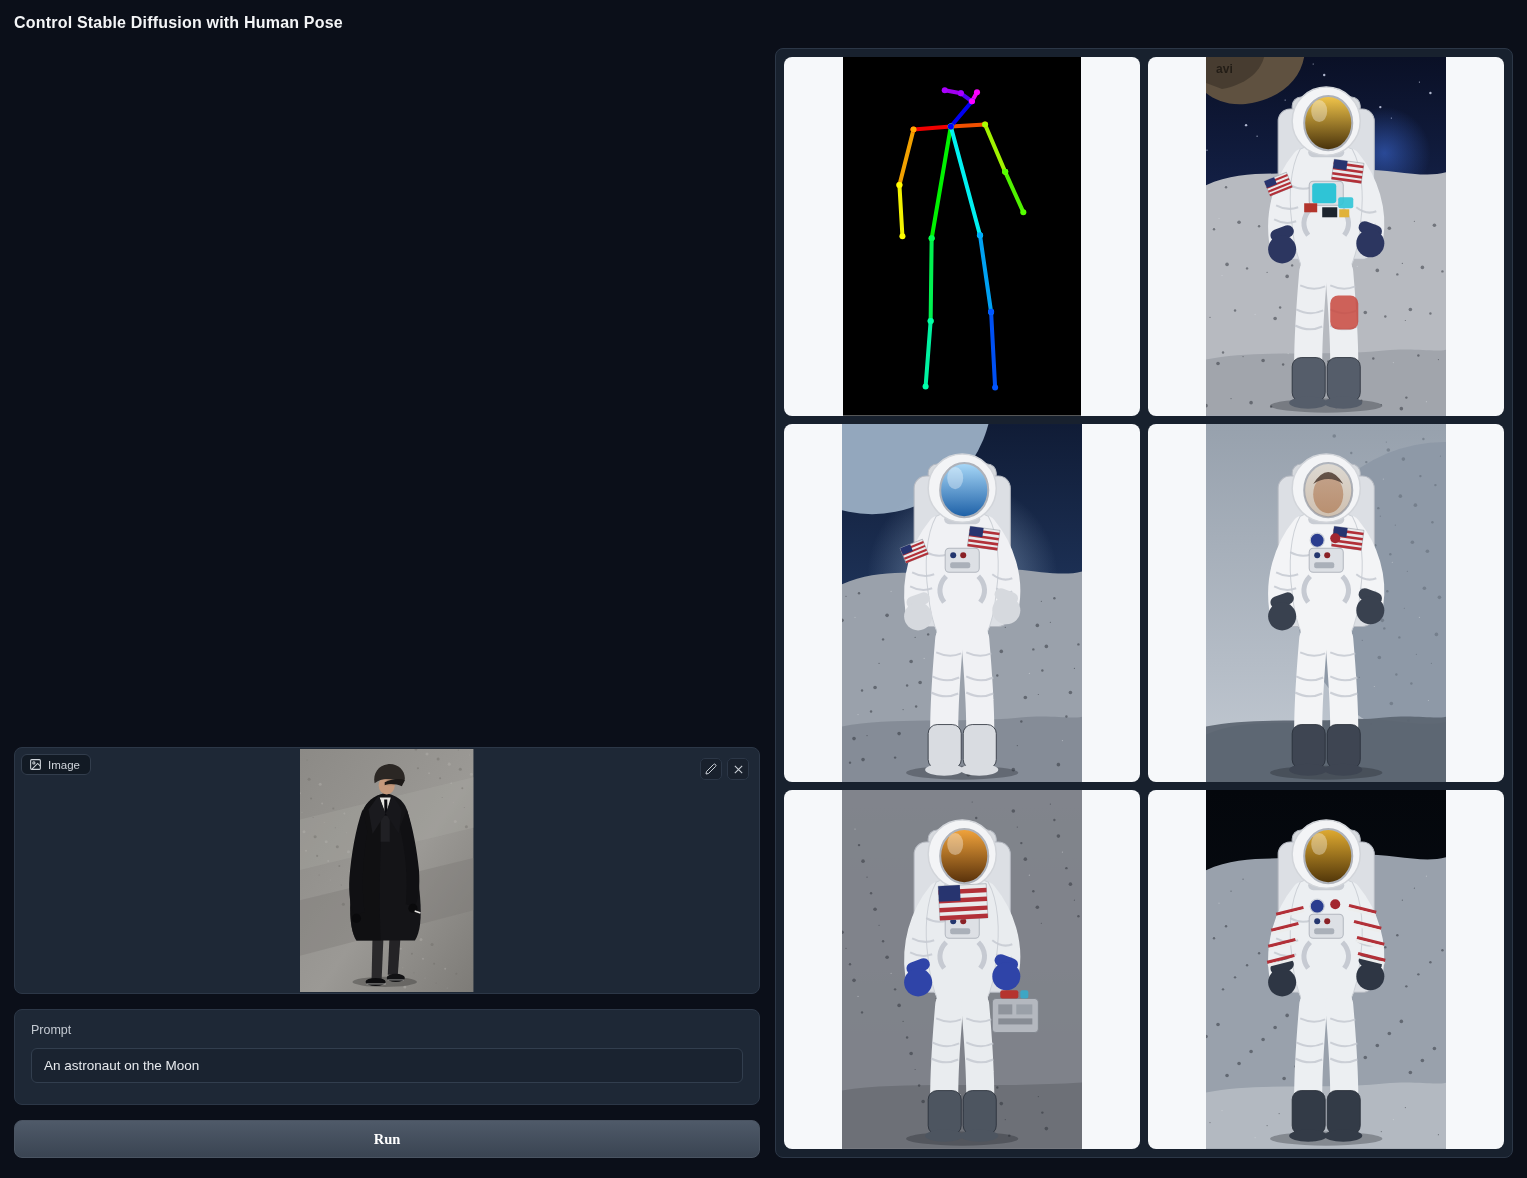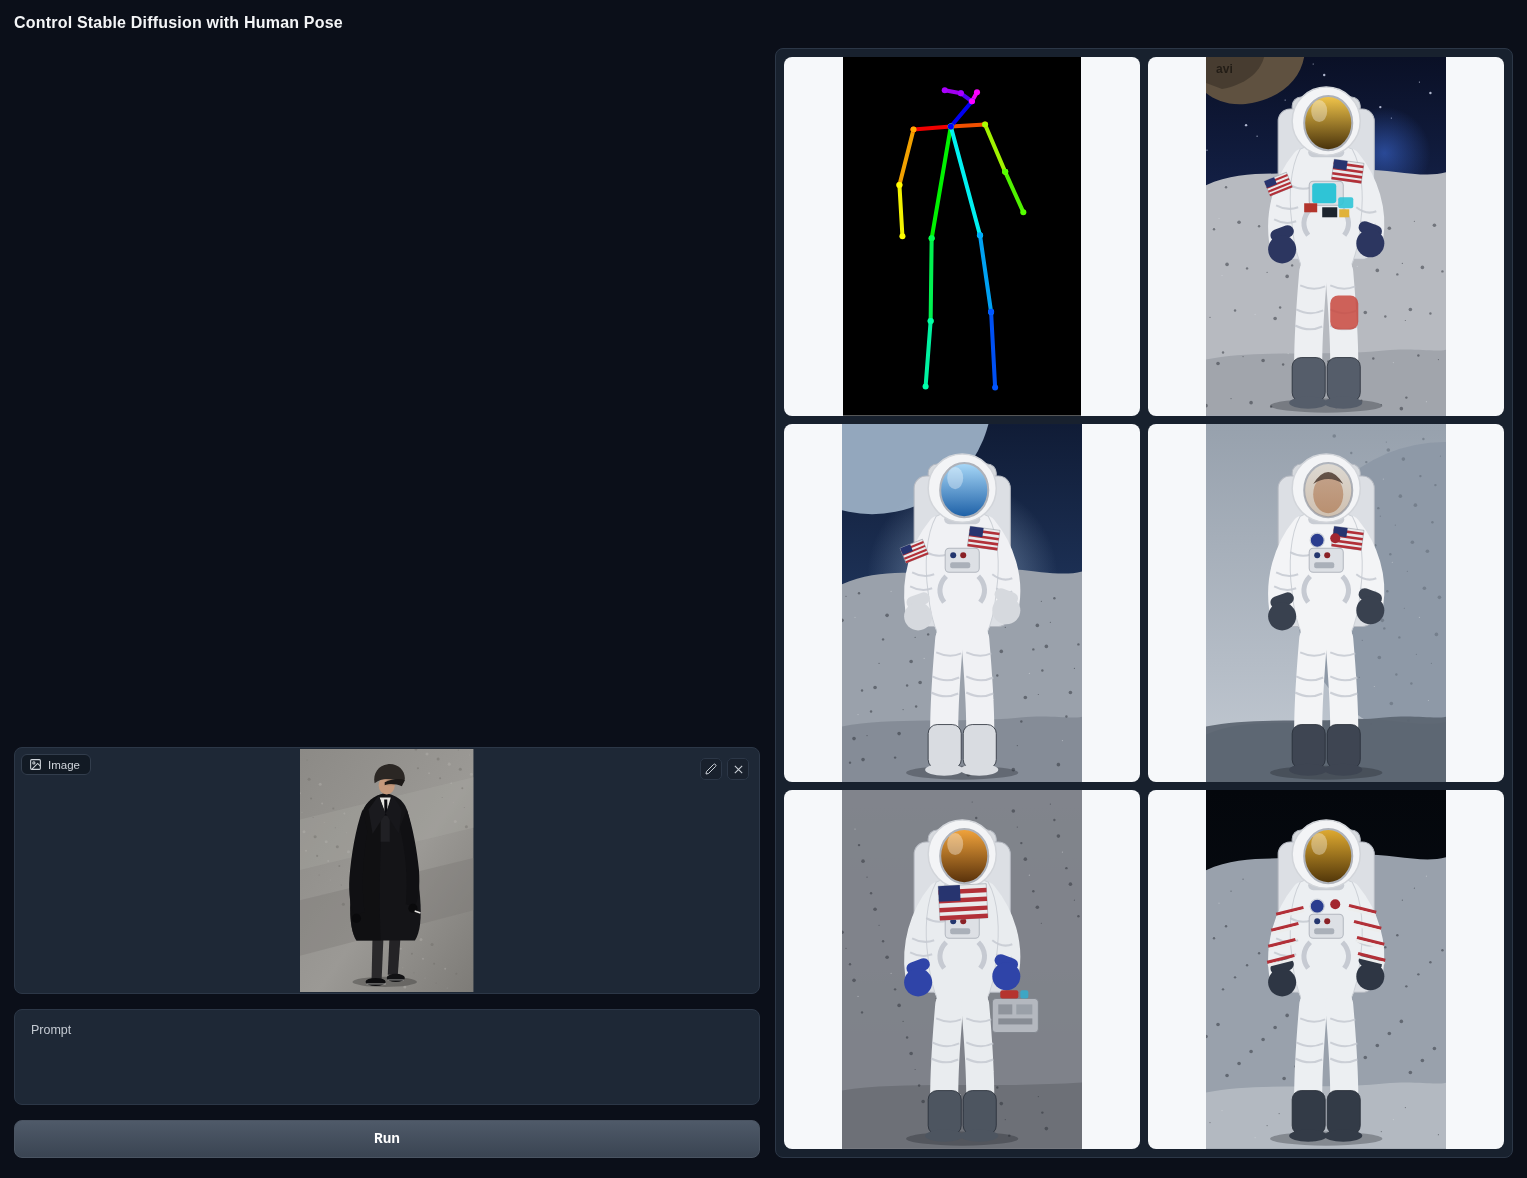--- a/index.html
+++ b/index.html
@@ -26,21 +26,21 @@
   .icon-btn svg{display:block;}
 
   .prompt-panel{margin-top:15px;background:#1e2836;border:1px solid #2c3747;border-radius:8px;
     padding:13px 16px 10px 16px;height:96px;box-sizing:border-box;}
   .prompt-label{font-size:12.5px;color:#c3c9d1;display:block;margin-bottom:11px;}
   .prompt-input{width:100%;box-sizing:border-box;background:#1a2330;border:1px solid #323e4e;border-radius:6px;
     padding:9px 12px;font-size:13.5px;color:#e6e9ed;font-family:inherit;outline:none;}
 
   .run-btn{margin-top:15px;width:100%;height:38px;border-radius:8px;border:1px solid #4a5462;
     background:linear-gradient(180deg,#4f5a69 0%,#3a4452 100%);
-    color:#ffffff;font-weight:700;font-size:14.5px;cursor:pointer;font-family:Liberation Mono, monospace;}
+    color:#ffffff;font-weight:700;font-size:14.5px;cursor:pointer;font-family:Liberation Serif, serif;}
 
   .accordion{margin-top:21px;height:47px;background:#141c28;border:1px solid #2c3747;border-radius:8px;
     display:flex;align-items:center;justify-content:space-between;padding:0 16px;
     font-size:15px;color:#e2e5ea;cursor:pointer;box-sizing:border-box;}
   .accordion .arrow{font-size:13px;color:#d6dade;}
 
   .gallery{flex:1 1 auto;height:1110px;background:#18212e;border:1px solid #2c3747;border-radius:8px;
     padding:8px;box-sizing:border-box;display:grid;grid-template-columns:1fr 1fr;grid-auto-rows:1fr;gap:8px;}
   .cell{background:#f6f8fa;border-radius:8px;display:flex;justify-content:center;overflow:hidden;cursor:pointer;}
   .cell svg{height:100%;display:block;}
@@ -197,20 +197,21 @@
               <ellipse cx="86" cy="36" rx="8" ry="9" fill="#c4997c"></ellipse>
               <path d="M86 27 A8 9 0 0 1 94 36 L86 36 Z" fill="#000000" opacity="0.15"></path>
               <path d="M74 34 C72 24 78 16 87 15 C97 14 104 21 104 29 C104 31 103 33 102 34 C92 28 80 29 74 34 Z" fill="#2b2724"></path>
               <path d="M84 33 C92 29 100 29 104 31 L101 37 C95 34 88 34 84 36 Z" fill="#1c1917"></path>
             </svg>
           </div>
       </div>
 
       <div class="prompt-panel">
         <label class="prompt-label">Prompt</label>
+        <input class="prompt-input" type="text" value="An astronaut on the Moon" style="">
       </div>
 
       <button class="run-btn">Run</button>
 
     </div>
 
     <div class="gallery" id="gallery">
         <div class="cell" role="button">
           <svg viewBox="0 0 237 356" xmlns="http://www.w3.org/2000/svg">
             <rect width="237" height="356" fill="#000000"></rect>

